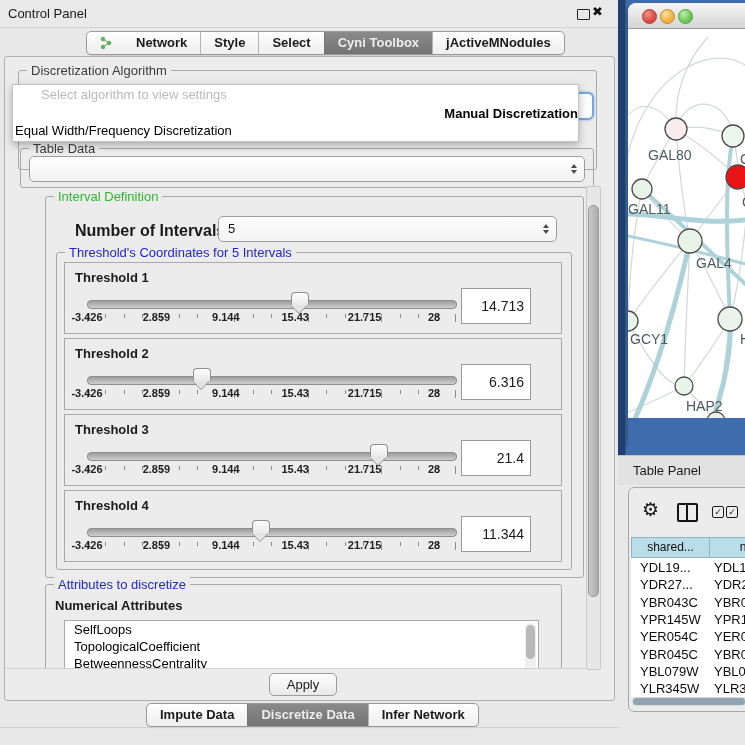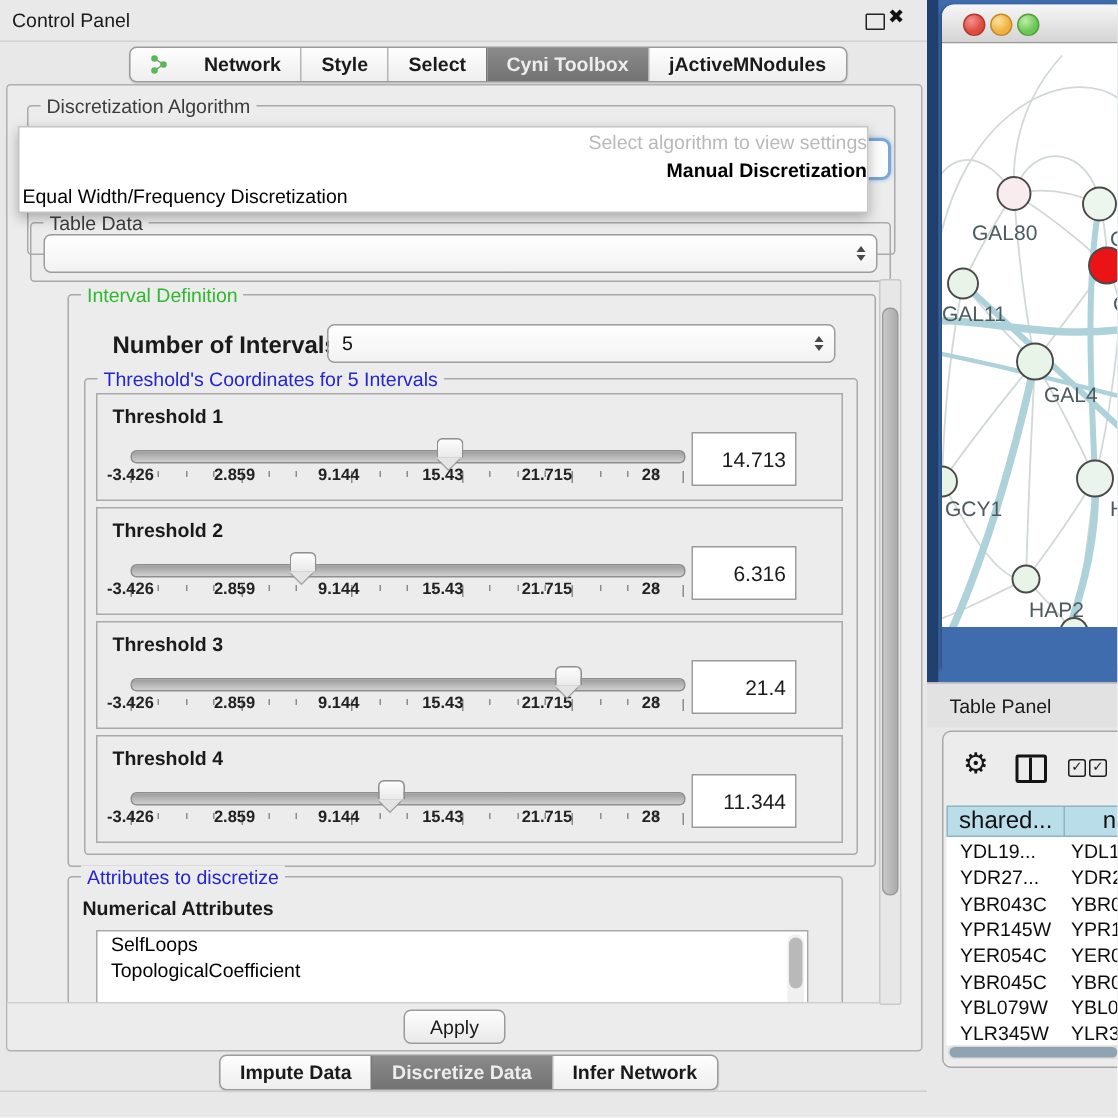--- a/index.html
+++ b/index.html
@@ -35,21 +35,21 @@
   .combo{position:absolute;background:linear-gradient(#ffffff,#f2f2f2);border:1px solid #9d9d9d;border-radius:5px;
     font-size:13px;line-height:24px;padding-left:9px;color:#111;}
   .spin{position:absolute;right:7px;top:50%;transform:translateY(-50%);display:flex;flex-direction:column;gap:2px;}
   .spin i{display:block;width:0;height:0;border-left:3.5px solid transparent;border-right:3.5px solid transparent;}
   .spin .up{border-bottom:4.5px solid #4a4a4a;}
   .spin .dn{border-top:4.5px solid #4a4a4a;}
 
   
   #algo-popup{left:12px;top:84px;width:565px;height:56px;background:#fff;border:1px solid #c4c4c4;
     box-shadow:0 3px 8px rgba(0,0,0,.28);z-index:50;}
-  #algo-popup .ph{height:20px;line-height:20px;text-align:right;color:#b9b9b9;font-size:13px;padding-left:28px;}
+  #algo-popup .ph{height:20px;line-height:20px;text-align:left;color:#b9b9b9;font-size:13px;padding-left:28px;}
   #algo-popup .opt{height:17px;line-height:17px;font-size:13px;padding-left:2px;color:#000;}
   #algo-popup .opt.hl{font-weight:bold;text-align:right;}
   #algo-combo-stub{left:546px;top:92px;width:44px;height:24px;background:#fdfdfd;border:2px solid #79a7d9;
     border-radius:6px;box-shadow:0 0 3px #8fb6e4;z-index:10;}
 
   
   #scrollarea{left:5px;top:186px;width:581px;height:482px;overflow:hidden;}
   #vscroll{left:586px;top:186px;width:13px;height:482px;background:#e7e7e7;border:1px solid #c9c9c9;border-radius:2px;}
   #vscroll .thumbv{position:absolute;left:1px;top:18px;width:9px;height:390px;background:linear-gradient(90deg,#c9c9c9,#ababab);border:1px solid #9a9a9a;border-radius:5px;}
 
@@ -103,21 +103,21 @@
   #gear-ico{position:absolute;left:13px;top:10px;font-size:19px;font-family:"DejaVu Sans",sans-serif;color:#141414;}
   #col-ico{position:absolute;left:48px;top:15px;width:17px;height:15px;border:2px solid #141414;border-radius:2px;}
   #col-ico::after{content:"";position:absolute;left:7px;top:0;width:2px;height:15px;background:#141414;}
   .cbx{position:absolute;top:18px;width:10px;height:10px;border:1.5px solid #1c1c1c;border-radius:2px;
     font-size:9px;line-height:10px;text-align:center;color:#1c1c1c;font-family:"DejaVu Sans",sans-serif;}
   #cbx1{left:83px;}
   #cbx2{left:97px;}
   #tp-table-bg{position:absolute;left:2px;top:49px;width:123px;height:160px;background:#fff;}
   #tp-header{position:absolute;left:2px;top:49px;width:123px;height:21px;display:flex;}
   #tp-header .hc{background:#b9dde9;border:1px solid #93b3c0;border-left:none;height:19px;line-height:19px;
-    font-size:16px;text-align:center;color:#111;overflow:hidden;white-space:nowrap;}
+    font-size:12px;text-align:center;color:#111;overflow:hidden;white-space:nowrap;}
   #tp-header .hc:first-child{border-left:1px solid #93b3c0;width:77px;}
   #tp-header .hc:last-child{flex:1;text-align:right;padding-right:0;}
   #tp-rows{position:absolute;left:2px;top:71px;width:123px;height:138px;overflow:hidden;}
   .trow{position:absolute;left:0;width:123px;height:17px;line-height:17px;font-size:13px;color:#0d0d0d;white-space:nowrap;}
   .trow .c1{position:absolute;left:9px;}
   .trow .c2{position:absolute;left:83px;}
   #tp-hscroll{position:absolute;left:3px;top:209px;width:120px;height:9px;background:#dcdcdc;border-radius:4px;}
   #tp-hscroll .thumbh{position:absolute;left:1px;top:1px;width:112px;height:7px;background:#8fa3b0;border-radius:4px;}
 
   .netlabel{font-size:14px;fill:#4d5a5e;font-family:"Liberation Sans",sans-serif;}
@@ -352,20 +352,21 @@
       </div>
 
     <div class="grp" style="left:40px;top:398px;width:515px;height:120px;">
       <span class="grp-label g-blue">Attributes to discretize</span>
     </div>
     <div class="abs" style="left:50px;top:412px;font-size:13px;font-weight:bold;">Numerical Attributes</div>
     <div id="attr-list">
       <div id="attr-items">
           <div class="item">SelfLoops</div>
           <div class="item">TopologicalCoefficient</div>
+          <div class="item">BetweennessCentrality</div>
         </div>
       <div id="attr-scroll">
           <div class="thumbv"></div>
         </div>
     </div>
   </div>
 
   <div class="abs" id="vscroll">
       <div class="thumbv"></div>
     </div>

